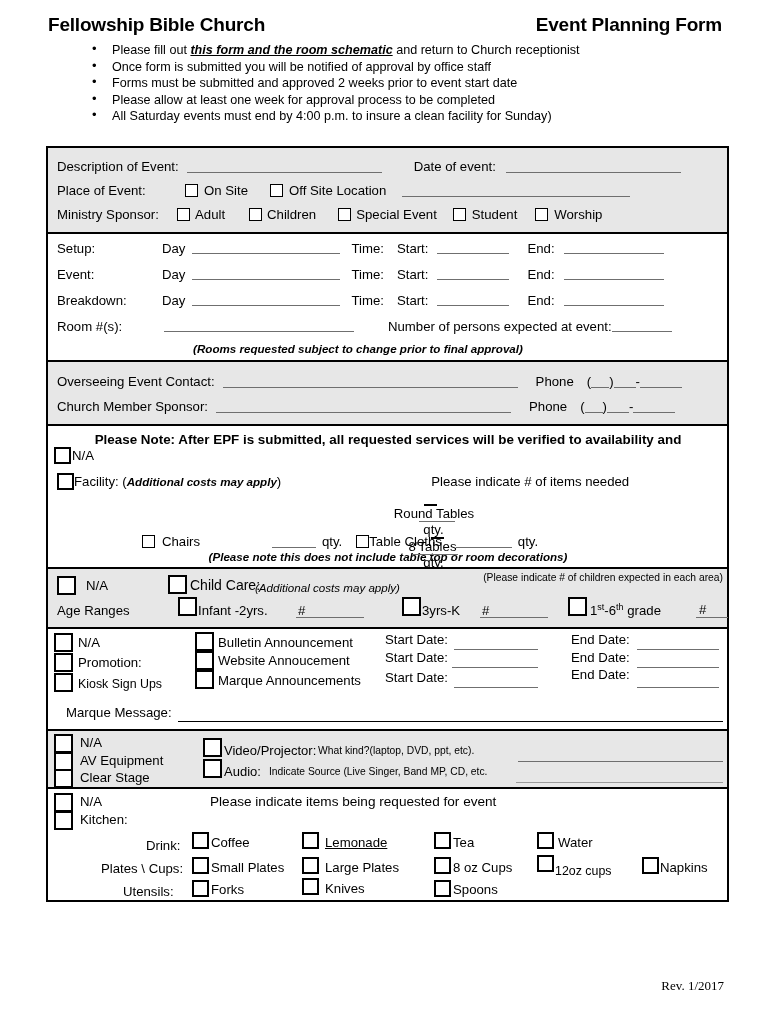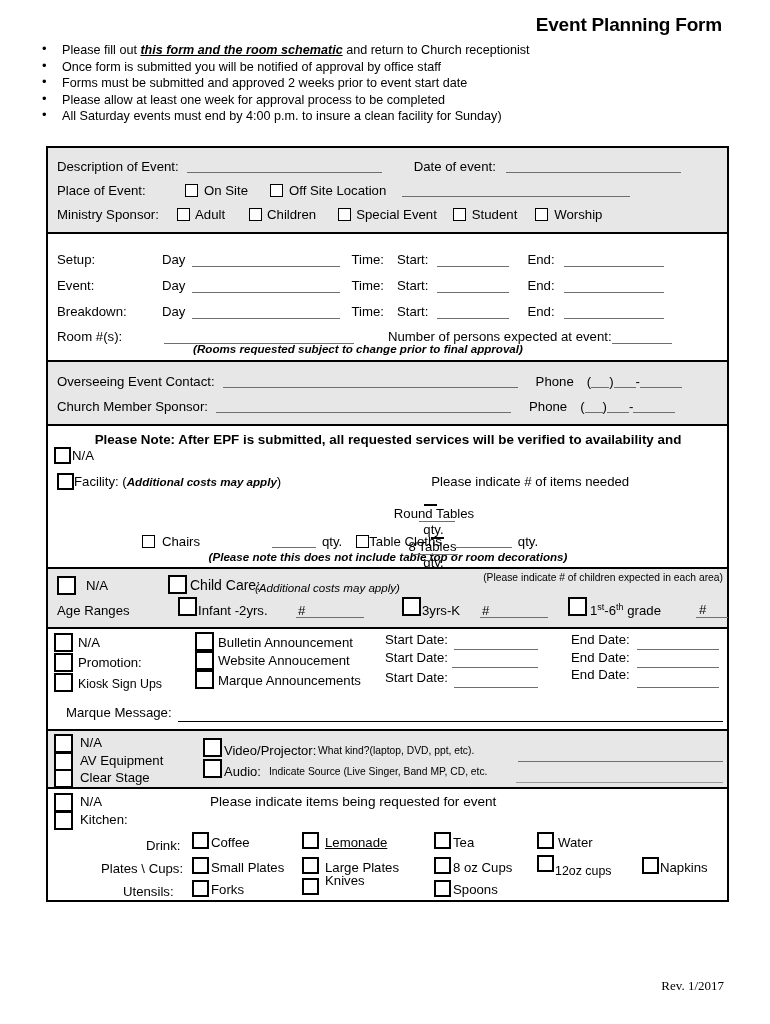--- a/index.html
+++ b/index.html
@@ -14,21 +14,21 @@
   }
 
   
   .header-row{
     display:flex; align-items:baseline;
     padding:14px 30px 0 48px;
   }
   .h-title{ font-size:19px; font-weight:bold; letter-spacing:-.2px; }
   .h-title.right{ margin-left:auto; margin-right:18px; }
 
-  .bullets{ margin:6px 0 0 0; padding:0 0 0 42px; list-style:none; }
+  .bullets{ margin:6px 0 0 0; padding:0 0 0 92px; list-style:none; }
   .bullets li{
     position:relative; font-size:12.6px; line-height:16.6px;
     padding-left:20px;
   }
   .bullets li:before{
     content:"\2022"; position:absolute; left:0; top:-1px; font-size:13px;
   }
   .bi{ font-style:italic; font-weight:bold; text-decoration:underline; }
 
   
@@ -61,32 +61,33 @@
   .cb.xl{ width:19px; height:19px; border-width:2px; }
 
   .abs{ position:absolute; }
 
   
   .b1{ padding:6px 8px 6px 9px; }
   .b1 .row{ height:24px; }
 
   
   .b2{ padding:7px 8px 3px 9px; }
-  .b2 .srow{ display:flex; align-items:flex-end; height:26px; font-size:13.2px; }
+  .b2 .srow{ display:flex; align-items:flex-start; height:26px; font-size:13.2px; }
 
   
   .rev{
     position:absolute; right:46px; top:978px;
     font-family:"Liberation Serif", serif; font-size:13px;
   }
 </style>
 </head>
 <body>
 
 <div class="header-row">
+  <div class="h-title">Fellowship Bible Church</div>
   <div class="h-title right">Event Planning Form</div>
 </div>
 
 <ul class="bullets">
   <li>
     <span>Please fill out </span><span class="bi">this form and the room schematic</span><span> and return to Church receptionist</span>
   </li>
   <li><span>Once form is submitted you will be notified of approval  by office staff</span></li>
   <li><span>Forms must be submitted and approved 2 weeks prior to event start date</span></li>
   <li><span>Please allow at least one week for approval process to be completed</span></li>
@@ -338,21 +339,21 @@
     <span class="lbl abs" style="left:405px;top:71px;">8 oz Cups</span>
     <span class="cb lg abs" style="left:489px;top:66px;"></span>
     <span class="lbl abs" style="left:507px;top:75px;font-size:12.4px;">12oz cups</span>
     <span class="cb lg abs" style="left:594px;top:68px;"></span>
     <span class="lbl abs" style="left:612px;top:71px;">Napkins</span>
 
     <span class="lbl abs" style="left:75px;top:95px;">Utensils:</span>
     <span class="cb lg abs" style="left:144px;top:91px;"></span>
     <span class="lbl abs" style="left:163px;top:93px;">Forks</span>
     <span class="cb lg abs" style="left:254px;top:89px;"></span>
-    <span class="lbl abs" style="left:277px;top:84px;">Knives</span>
+    <span class="lbl abs" style="left:277px;top:92px;">Knives</span>
     <span class="cb lg abs" style="left:386px;top:91px;"></span>
     <span class="lbl abs" style="left:405px;top:93px;">Spoons</span>
   </div>
 
 
 </div>
 
 <div class="rev">Rev. 1/2017</div>
 
 </body></html>

